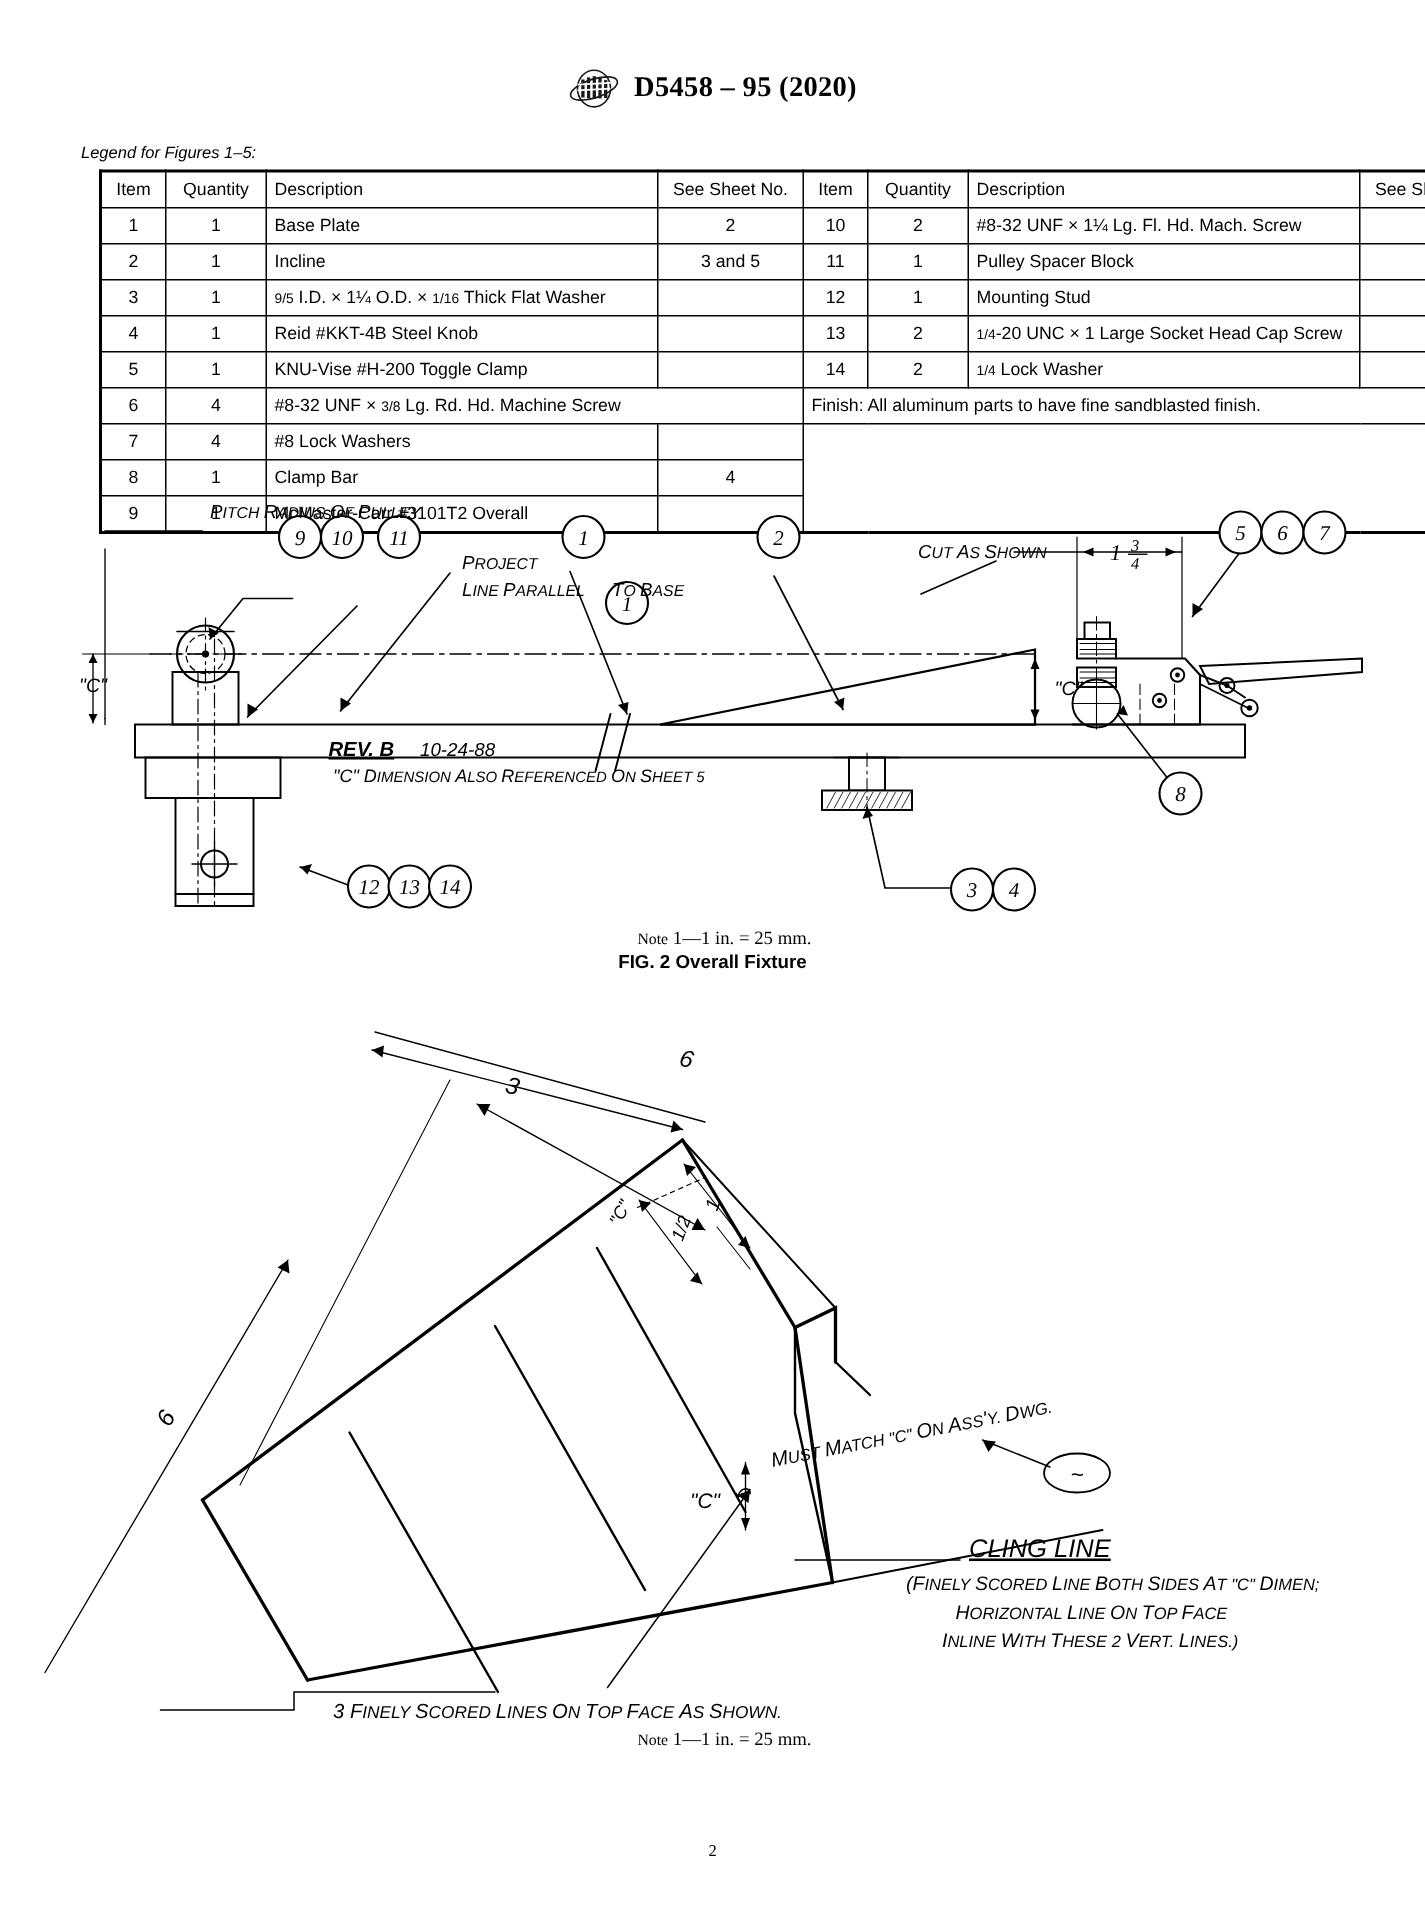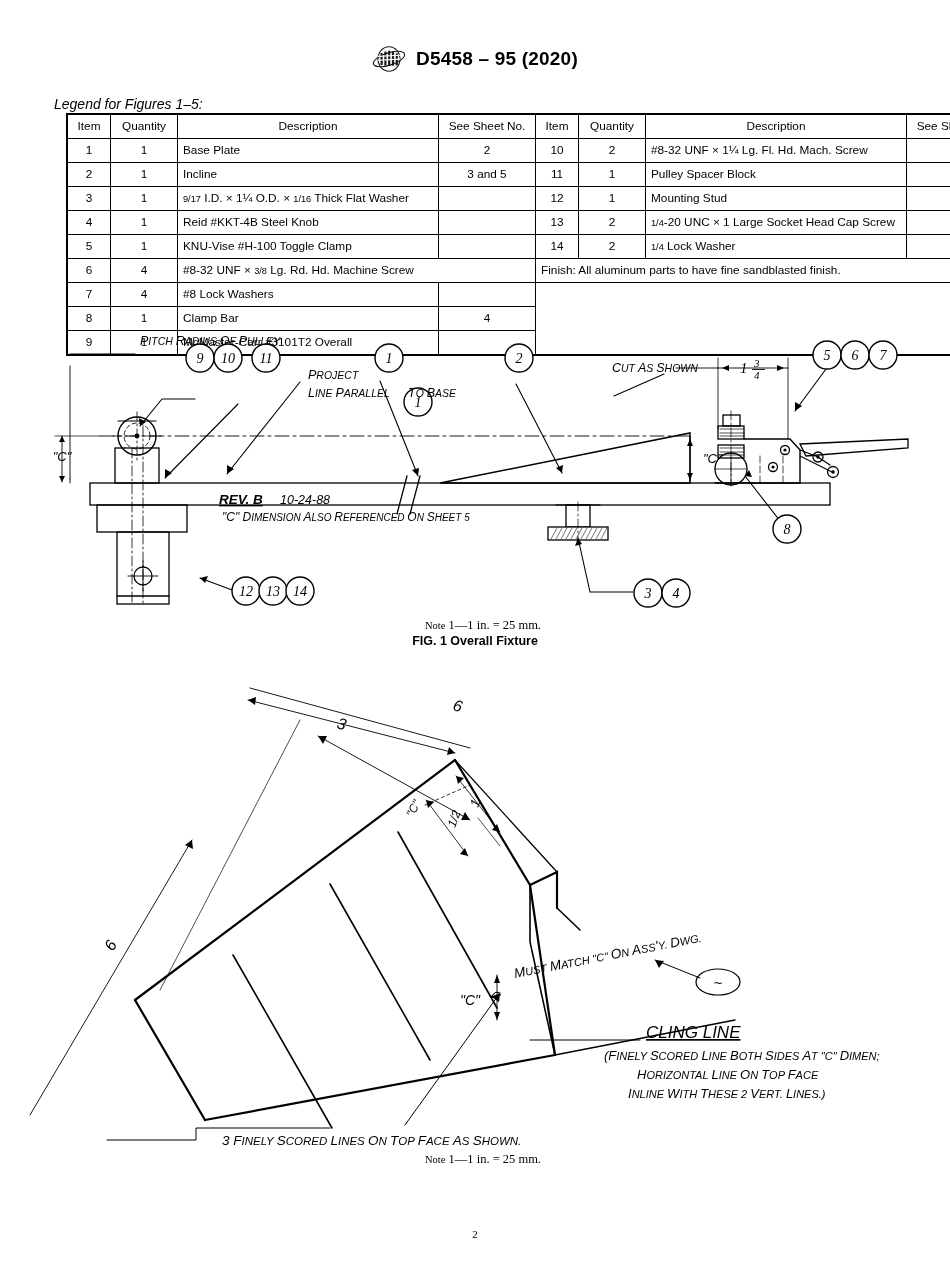--- a/index.html
+++ b/index.html
@@ -12,37 +12,37 @@
     overflow:hidden;
   }
   .page { position:absolute; inset:0; }
 
   
   .header {
     position:absolute; top:44px; left:0; width:950px;
     display:flex; align-items:center; justify-content:center; gap:10px;
   }
   .astm-logo { width:34px; height:30px; display:block; }
-  .header-title { font-size:19px; font-weight:bold; letter-spacing:.2px; }
+  .header-title { font-size:19px; font-weight:bold; letter-spacing:.2px;font-family:Liberation Serif, serif; }
 
   
   .legend-label {
     position:absolute; left:54px; top:96px;
-    font-size:14px; font-style:italic;
+    font-size:11px; font-style:italic;
   }
   .legend-wrap { position:absolute; left:66px; top:113px; width:844px; }
   table.legend {
     border-collapse:collapse; width:100%;
     font-size:11.8px; table-layout:fixed;
   }
   table.legend td, table.legend th {
     border:1px solid #000; padding:3px 5px; font-weight:normal;
     height:17px; vertical-align:middle; line-height:1.15;
   }
-  table.legend th { text-align:center; }
+  table.legend th { text-align:left; }
   .c-item   { width:32px;  text-align:center; }
   .c-qty    { width:56px;  text-align:center; }
   .c-desc   { width:250px; text-align:left; }
   .c-sheet  { width:86px;  text-align:center; }
   .outer { border:2px solid #000; }
   sup.frac, .frac-in { font-size:.78em; }
 
   
   .fig { position:absolute; left:0; width:950px; }
   .fig svg { display:block; }
@@ -120,21 +120,21 @@
           <td class="c-sheet">3 and 5</td>
           <td class="c-item">11</td>
           <td class="c-qty">1</td>
           <td class="c-desc">Pulley Spacer Block</td>
           <td class="c-sheet">4</td>
         </tr>
 
         <tr>
           <td class="c-item">3</td>
           <td class="c-qty">1</td>
-          <td class="c-desc"><span class="frac-in">9/17</span> I.D. × 1¼ O.D. × <span class="frac-in">1/16</span> Thick Flat Washer</td>
+          <td class="c-desc"><span class="frac-in">9/5</span> I.D. × 1¼ O.D. × <span class="frac-in">1/16</span> Thick Flat Washer</td>
           <td class="c-sheet"></td>
           <td class="c-item">12</td>
           <td class="c-qty">1</td>
           <td class="c-desc">Mounting Stud</td>
           <td class="c-sheet">4</td>
         </tr>
 
         <tr>
           <td class="c-item">4</td>
           <td class="c-qty">1</td>
@@ -142,21 +142,21 @@
           <td class="c-sheet"></td>
           <td class="c-item">13</td>
           <td class="c-qty">2</td>
           <td class="c-desc"><span class="frac-in">1/4</span>-20 UNC × 1 Large Socket Head Cap Screw</td>
           <td class="c-sheet"></td>
         </tr>
 
         <tr>
           <td class="c-item">5</td>
           <td class="c-qty">1</td>
-          <td class="c-desc">KNU-Vise #H-100 Toggle Clamp</td>
+          <td class="c-desc">KNU-Vise #H-200 Toggle Clamp</td>
           <td class="c-sheet"></td>
           <td class="c-item">14</td>
           <td class="c-qty">2</td>
           <td class="c-desc"><span class="frac-in">1/4</span> Lock Washer</td>
           <td class="c-sheet"></td>
         </tr>
 
         <tr>
           <td class="c-item">6</td>
           <td class="c-qty">4</td>
@@ -395,21 +395,21 @@
         <text x="754" y="41" font-size="11">3</text>
         <text x="754" y="53" font-size="11">4</text>
         <path d="M752 43.5 L765 43.5" stroke="#000" stroke-width="0.9"></path>
       </g>
     </svg>
 
     <div class="note">
       <span class="sc">Note</span>
       <span>1—1 in. = 25 mm.</span>
     </div>
-    <div class="figcap">FIG. 1  Overall Fixture</div>
+    <div class="figcap">FIG. 2  Overall Fixture</div>
   </div>
 
   <div class="fig" style="top:660px;">
     <svg width="950" height="490" viewBox="0 0 950 490">
       <g stroke="#000" fill="none" stroke-linecap="round">
 
         <g stroke-width="2.2">
           <path d="M135 340 L205 460"></path>
           <path d="M205 460 L555 395"></path>
           <path d="M135 340 L455 100"></path>

